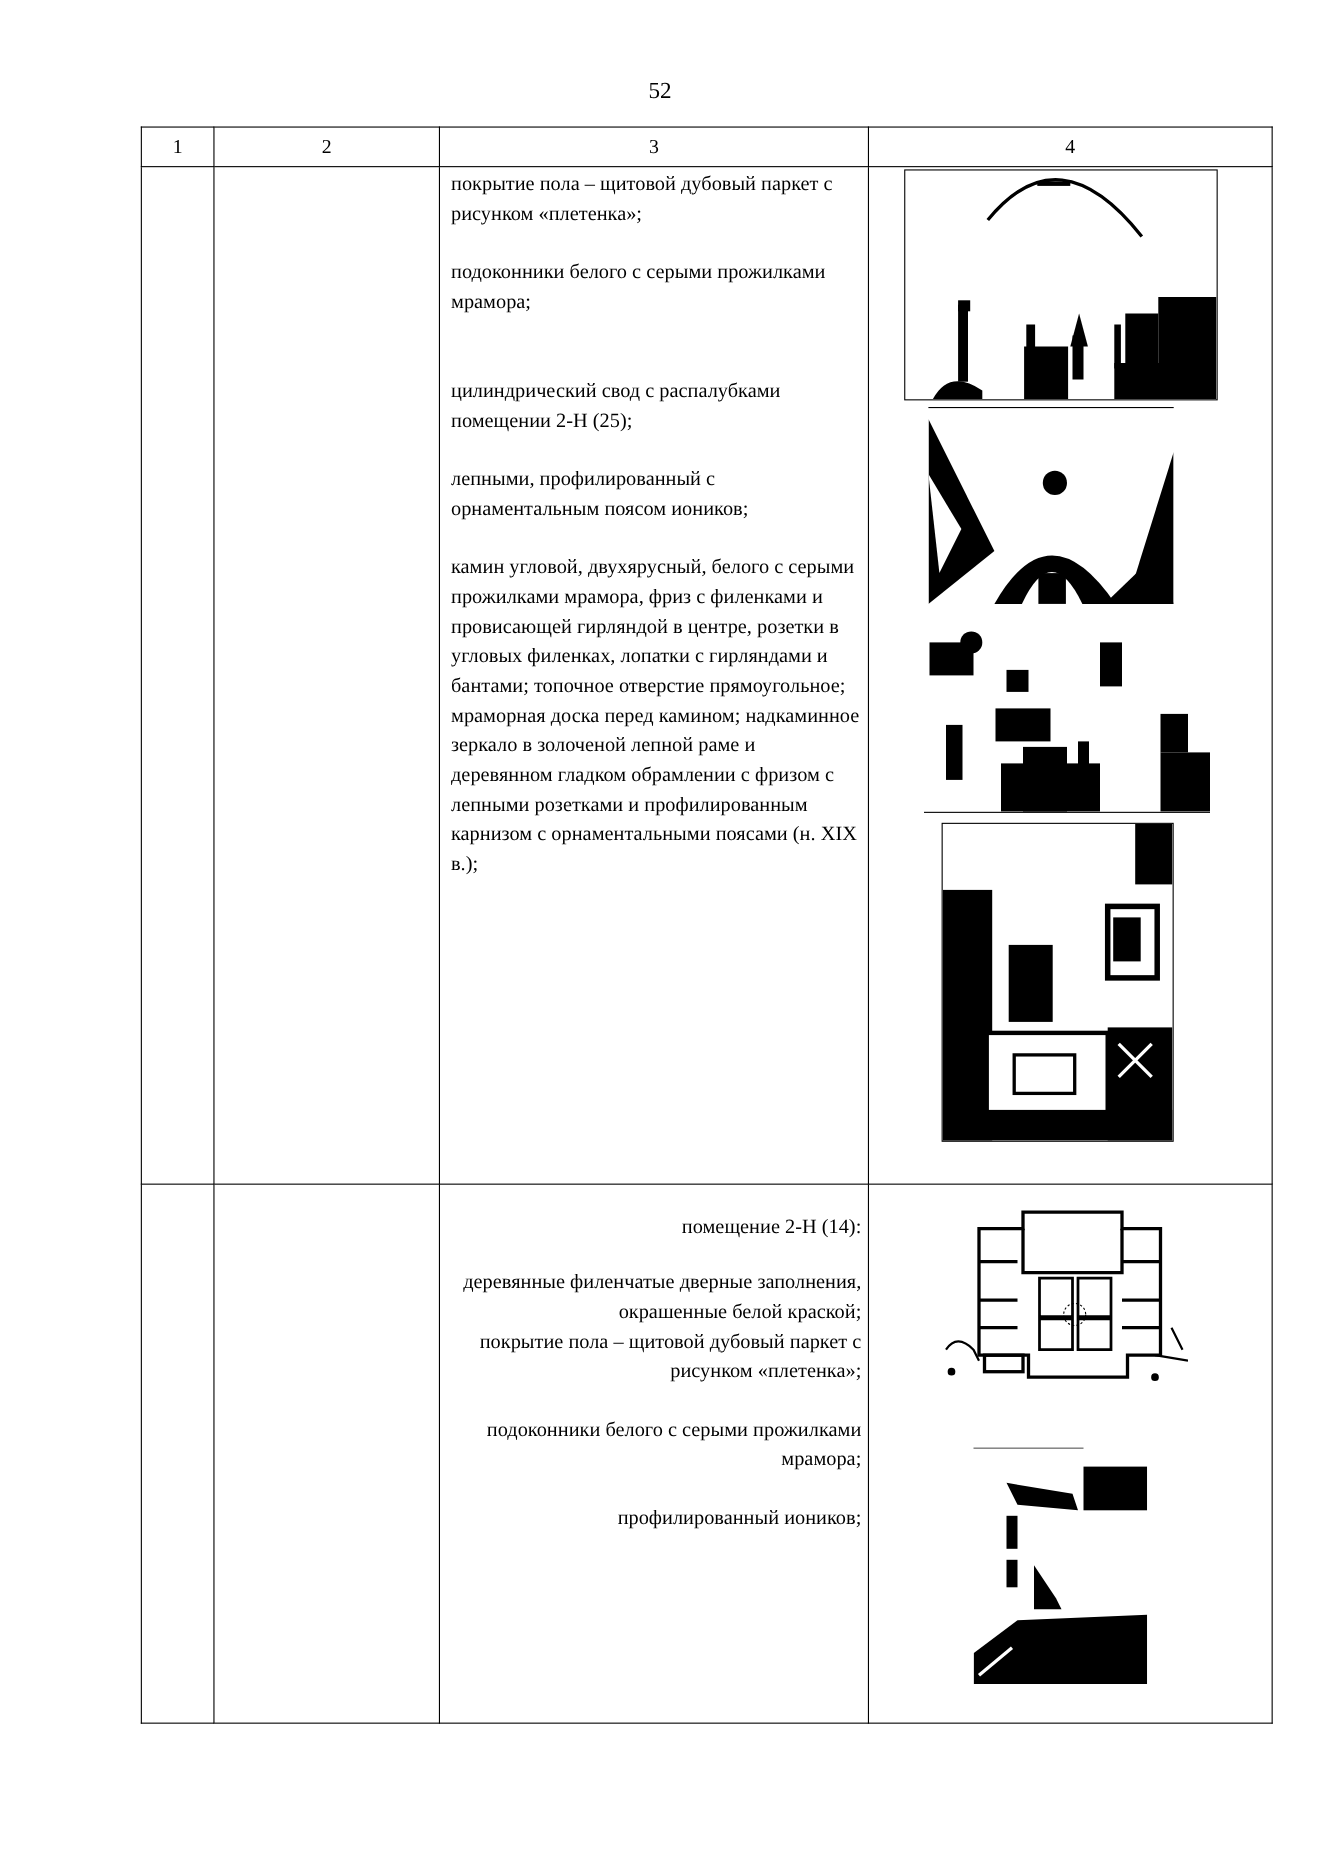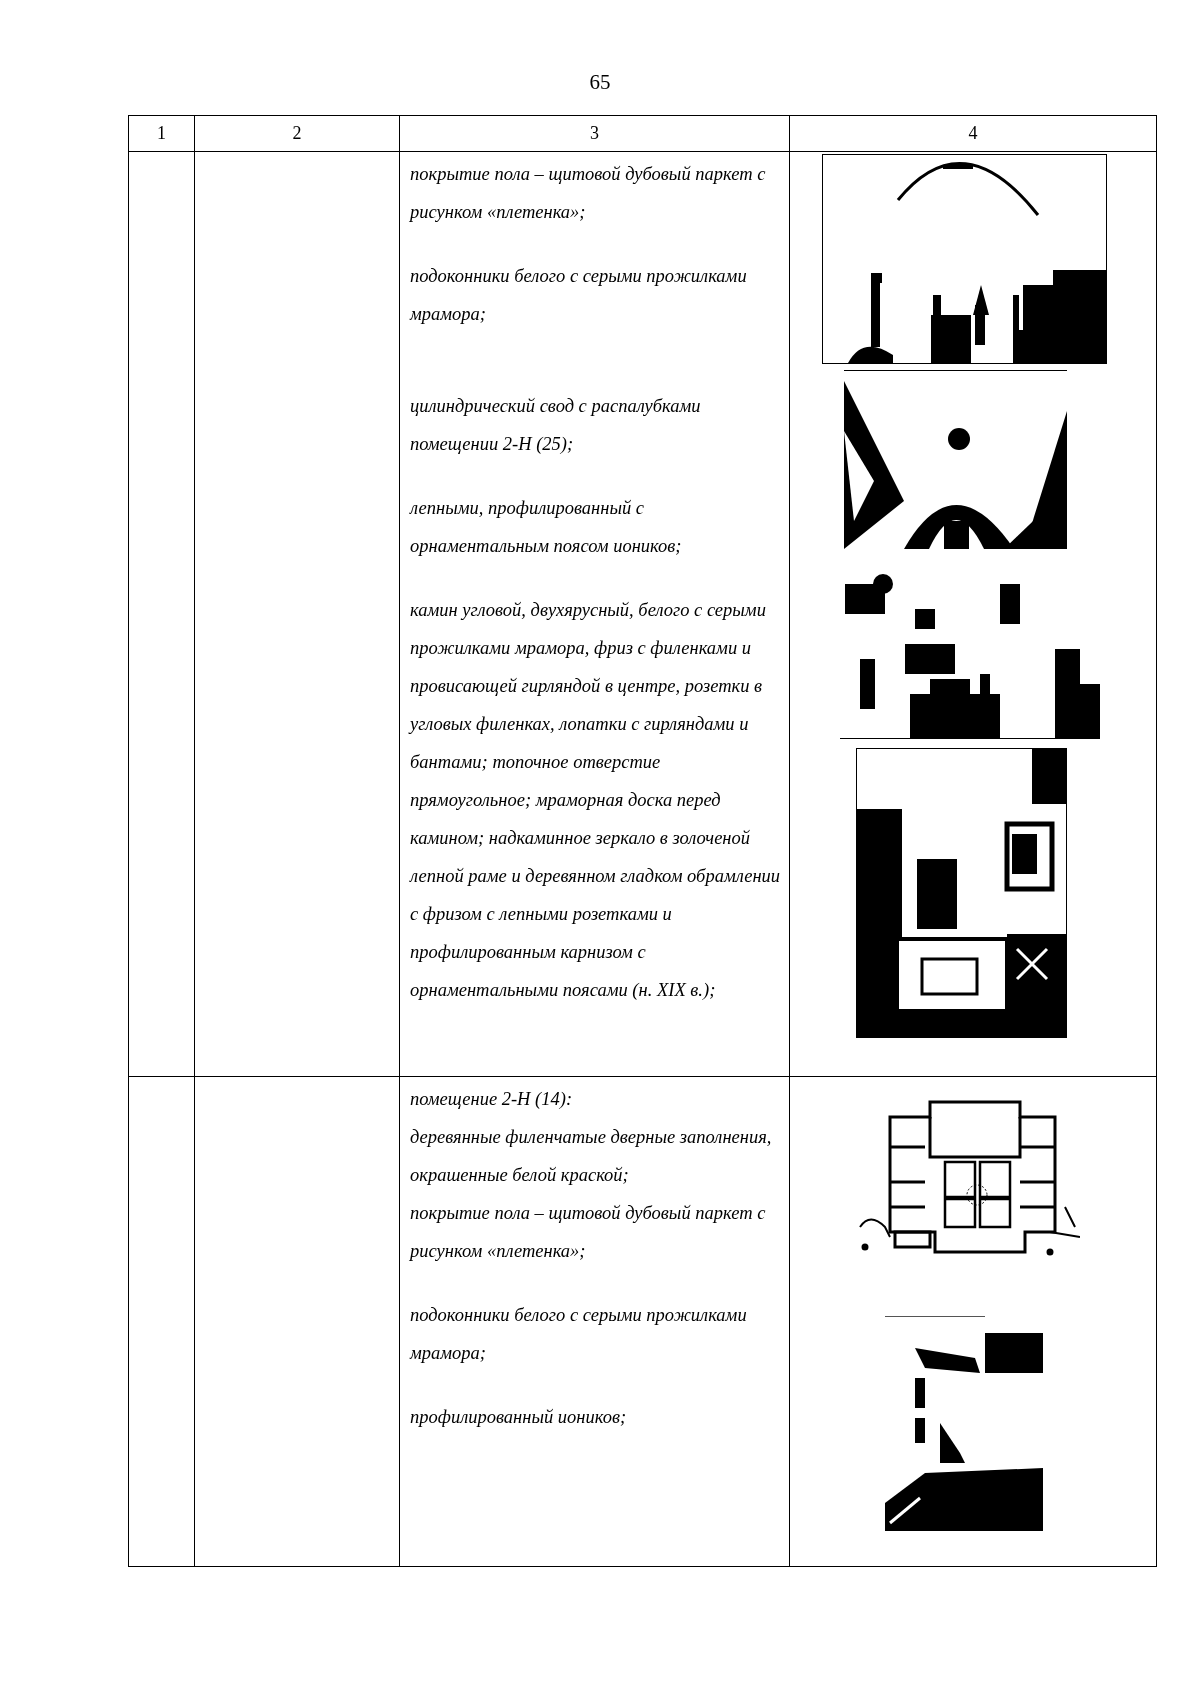--- a/index.html
+++ b/index.html
@@ -15,34 +15,34 @@
     position: absolute; left: 128px; top: 115px;
     width: 1024px; border-collapse: collapse; table-layout: fixed;
   }
   .doc-table td, .doc-table th {
     border: 1.4px solid #000; padding: 0; vertical-align: top;
     font-weight: normal;
   }
   .doc-table th { height: 35px; text-align: center; vertical-align: middle; font-size: 18px; }
   .col1 { width: 65px; } .col2 { width: 204px; } .col3 { width: 389px; } .col4 { width: 366px; }
   .row1 td { height: 924px; }
-  .row2 td { height: 489px; }
-  .desc { padding: 3px 6px 0 10px; font-size: 18.5px; line-height: 38px; font-style: italic; }
+  .row2 td { height: 489px; text-align: right; }
+  .desc { padding: 3px 6px 0 10px; font-size: 18.5px; line-height: 27px; }
   .desc p { margin: 0 0 26px 0; }
-  .desc p.tight { margin-bottom: 0; }
+  .desc p.tight { margin-bottom: 0; margin-top: 23px; }
   .gap-big { margin-bottom: 54px !important; }
   .imgcell { position: relative; }
   .photo { position: absolute; background: #fff; overflow: hidden; }
   .photo svg { width: 100%; height: 100%; display: block; }
   .caption-line { position: absolute; height: 1px; background: #555; }
 </style>
 </head>
 <body>
 
-<div class="page-number">65</div>
+<div class="page-number">52</div>
 
 <table class="doc-table">
   <thead>
     <tr>
       <th class="col1">1</th>
       <th class="col2">2</th>
       <th class="col3">3</th>
       <th class="col4">4</th>
     </tr>
   </thead>

